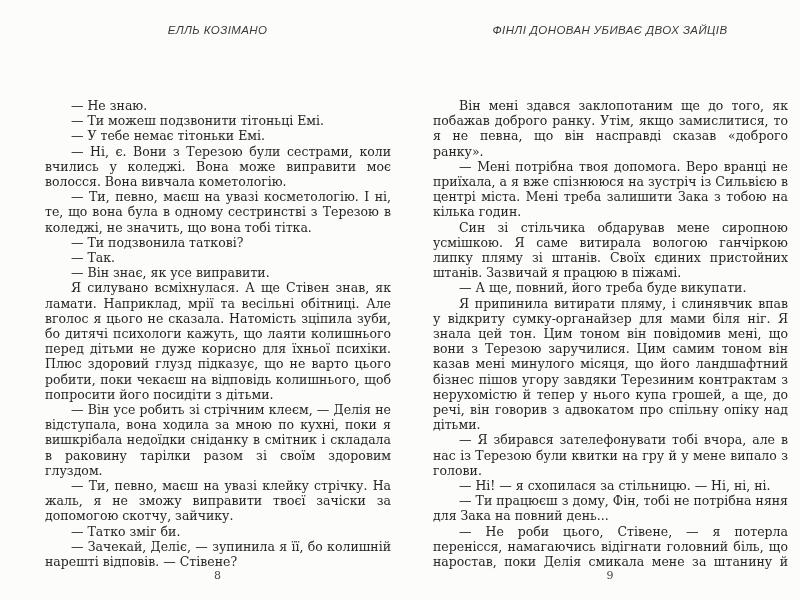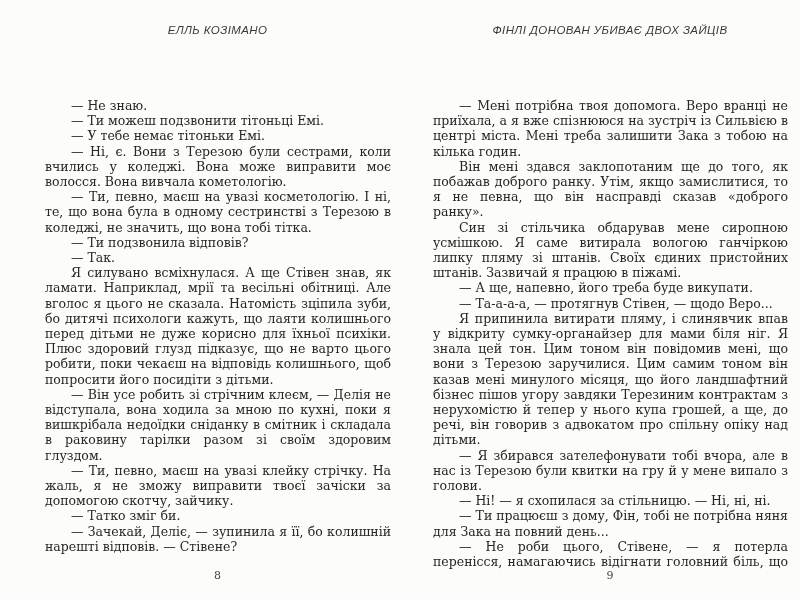--- a/index.html
+++ b/index.html
@@ -85,39 +85,39 @@
 <div class="spread">
 
   <div class="page left">
     <div class="running-head">ЕЛЛЬ КОЗІМАНО</div>
     <div class="page-body">
         <p class="para">— Не знаю.</p>
         <p class="para">— Ти можеш подзвонити тітоньці Емі.</p>
         <p class="para">— У тебе немає тітоньки Емі.</p>
         <p class="para">— Ні, є. Вони з Терезою були сестрами, коли вчились у коледжі. Вона може виправити моє волосся. Вона вивчала кометологію.</p>
         <p class="para">— Ти, певно, маєш на увазі косметологію. І ні, те, що вона була в одному сестринстві з Терезою в коледжі, не значить, що вона тобі тітка.</p>
-        <p class="para">— Ти подзвонила відповів?</p>
+        <p class="para">— Ти подзвонила таткові?</p>
         <p class="para">— Так.</p>
+        <p class="para">— Він знає, як усе виправити.</p>
         <p class="para">Я силувано всміхнулася. А ще Стівен знав, як ламати. Наприклад, мрії та весільні обітниці. Але вголос я цього не сказала. Натомість зціпила зуби, бо дитячі психологи кажуть, що лаяти колишнього перед дітьми не дуже корисно для їхньої психіки. Плюс здоровий глузд підказує, що не варто цього робити, поки чекаєш на відповідь колишнього, щоб попросити його посидіти з дітьми.</p>
         <p class="para">— Він усе робить зі стрічним клеєм, — Делія не відступала, вона ходила за мною по кухні, поки я вишкрібала недоїдки сніданку в смітник і складала в раковину тарілки разом зі своїм здоровим глуздом.</p>
         <p class="para">— Ти, певно, маєш на увазі клейку стрічку. На жаль, я не зможу виправити твоєї зачіски за допомогою скотчу, зайчику.</p>
         <p class="para">— Татко зміг би.</p>
         <p class="para">— Зачекай, Деліє, — зупинила я її, бо колишній нарешті відповів. — Стівене?</p>
       </div>
     <div class="page-number">8</div>
   </div>
 
   <div class="page right">
     <div class="running-head">ФІНЛІ ДОНОВАН УБИВАЄ ДВОХ ЗАЙЦІВ</div>
     <div class="page-body">
+        <p class="para">Він мені здався заклопотаним ще до того, як побажав доброго ранку. Утім, якщо замислитися, то я не певна, що він насправді сказав «доброго ранку».</p>
         <p class="para">— Мені потрібна твоя допомога. Веро вранці не приїхала, а я вже спізнююся на зустріч із Сильвією в центрі міста. Мені треба залишити Зака з тобою на кілька годин.</p>
-        <p class="para">Він мені здався заклопотаним ще до того, як побажав доброго ранку. Утім, якщо замислитися, то я не певна, що він насправді сказав «доброго ранку».</p>
         <p class="para">Син зі стільчика обдарував мене сиропною усмішкою. Я саме витирала вологою ганчіркою липку пляму зі штанів. Своїх єдиних пристойних штанів. Зазвичай я працюю в піжамі.</p>
-        <p class="para">— А ще, напевно, його треба буде викупати.</p>
-        <p class="para">— Та-а-а-а, — протягнув Стівен, — щодо Веро...</p>
+        <p class="para">— А ще, повний, його треба буде викупати.</p>
         <p class="para">Я припинила витирати пляму, і слинявчик впав у відкриту сумку-органайзер для мами біля ніг. Я знала цей тон. Цим тоном він повідомив мені, що вони з Терезою заручилися. Цим самим тоном він казав мені минулого місяця, що його ландшафтний бізнес пішов угору завдяки Терезиним контрактам з нерухомістю й тепер у нього купа грошей, а ще, до речі, він говорив з адвокатом про спільну опіку над дітьми.</p>
         <p class="para">— Я збирався зателефонувати тобі вчора, але в нас із Терезою були квитки на гру й у мене випало з голови.</p>
         <p class="para">— Ні! — я схопилася за стільницю. — Ні, ні, ні.</p>
         <p class="para">— Ти працюєш з дому, Фін, тобі не потрібна няня для Зака на повний день...</p>
         <p class="para">— Не роби цього, Стівене, — я потерла перенісся, намагаючись відігнати головний біль, що наростав, поки Делія смикала мене за штанину й скиглила про клейку стрічку.</p>
         <p class="para italic">Покидьок.</p>
       </div>
     <div class="page-number">9</div>
   </div>
 

